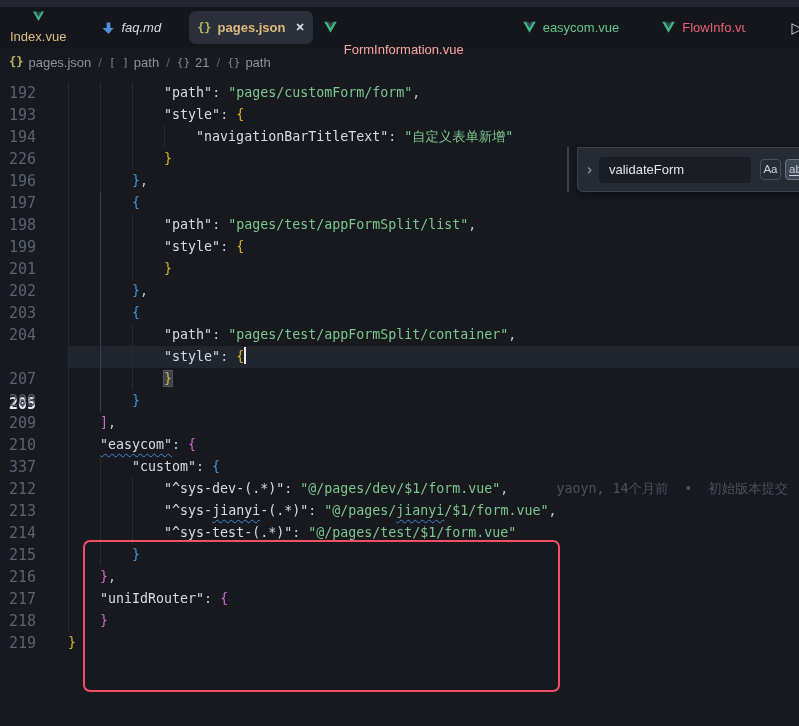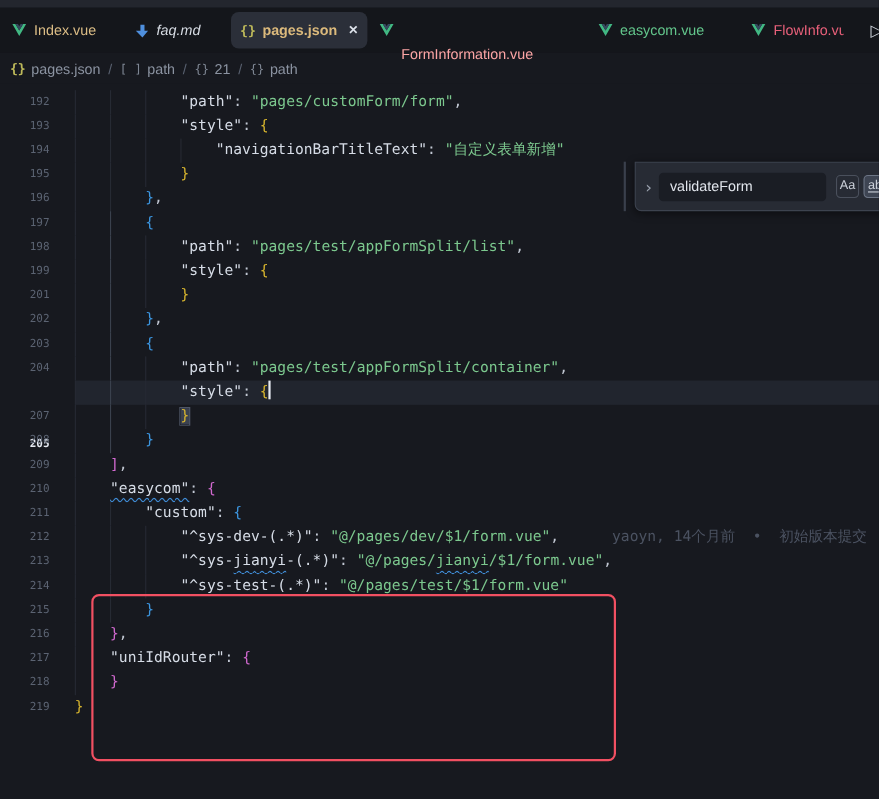--- a/index.html
+++ b/index.html
@@ -31,22 +31,22 @@
                gap:7px; padding-left:9px; font-size:13px; color:#8b93a1; }
   .bc-item{ display:flex; align-items:center; gap:5px; cursor:pointer; }
   .bc-sep{ color:#596170; }
   .bc-icon{ font-family:"DejaVu Sans Mono", monospace; font-size:11px; color:#7f8794; }
   .bc-icon.yellow{ color:#bdb95a; font-weight:bold; font-size:12px; }
   
   .editor{ position:relative; height:650px; padding-top:6px; background:#17191f;
            font-family:"DejaVu Sans Mono","Liberation Mono", monospace; font-size:13.3px; }
   .line{ display:flex; height:22px; line-height:22px; position:relative; }
   .line.active{ background:linear-gradient(to right, transparent 68px, #21252e 68px); }
-  .ln{ flex:none; width:45px; padding-right:0; text-align:right; color:#5b6372;
-       font-size:10px; cursor:pointer; }
+  .ln{ flex:none; width:45px; padding-right:0; text-align:center; color:#5b6372;
+       font-size:15px; cursor:pointer; }
   .code{ position:relative; white-space:pre; margin-left:23px; flex:1; }
   .guide{ position:absolute; top:0; bottom:0; width:1px; background:#262a33; }
   .guide.bright{ background:#3a414d; }
   .tk-w{ color:transparent; }
   .tk-k{ color:#d6dce6; }
   .tk-p{ color:#c3c9d4; }
   .tk-s{ color:#7cc88e; }
   .tk-by{ color:#d9b62e; }
   .tk-bp{ color:#d169cf; }
   .tk-bb{ color:#3c96e0; }
@@ -76,21 +76,21 @@
   .opt.underline{ text-decoration:underline; text-underline-offset:2px; }
 </style>
 </head>
 <body>
 
 <div class="app">
   <div class="top-strip"></div>
 
   <div class="tabbar">
     <div class="tabs" id="tabs">
-        <div class="tab" style="margin-left: 2px;">
+        <div class="tab" style="margin-left: 2px; flex-direction: column;">
           <svg class="vue-svg" width="15" height="14" viewBox="0 0 24 22">
             <polygon points="2,1 12,18.5 22,1 17.6,1 12,10.6 6.4,1" fill="#41b883"></polygon>
             <polygon points="6.4,1 12,10.6 17.6,1 13.9,1 12,4.3 10.1,1" fill="#35495e"></polygon>
           </svg>
           <span class="tab-label" style="color: rgb(220, 189, 134);">Index.vue</span>
         </div>
         <div class="tab italic" style="margin-left: 20px;">
           <svg class="md-svg" width="13" height="14" viewBox="0 0 14 14">
             <path d="M5 1h4v6h3.5L7 13.5.5 7H5z" fill="#4f8fdd"></path>
           </svg>
@@ -156,21 +156,21 @@
         </div>
         <div class="line">
           <span class="ln">193</span>
           <span class="code"><span class="guide" style="left: 0ch;"></span><span class="guide" style="left: 4ch;"></span><span class="guide" style="left: 8ch;"></span><span class="tk-w">            </span><span class="tk-k">"style"</span><span class="tk-p">: </span><span class="tk-by">{</span></span>
         </div>
         <div class="line">
           <span class="ln">194</span>
           <span class="code"><span class="guide" style="left: 0ch;"></span><span class="guide" style="left: 4ch;"></span><span class="guide" style="left: 8ch;"></span><span class="guide" style="left: 12ch;"></span><span class="tk-w">                </span><span class="tk-k">"navigationBarTitleText"</span><span class="tk-p">: </span><span class="tk-s">"自定义表单新增"</span></span>
         </div>
         <div class="line">
-          <span class="ln">195</span>
+          <span class="ln">226</span>
           <span class="code"><span class="guide" style="left: 0ch;"></span><span class="guide" style="left: 4ch;"></span><span class="guide" style="left: 8ch;"></span><span class="tk-w">            </span><span class="tk-by">}</span></span>
         </div>
         <div class="line">
           <span class="ln">196</span>
           <span class="code"><span class="guide" style="left: 0ch;"></span><span class="guide" style="left: 4ch;"></span><span class="tk-w">        </span><span class="tk-bb">}</span><span class="tk-p">,</span></span>
         </div>
         <div class="line">
           <span class="ln">197</span>
           <span class="code"><span class="guide" style="left: 0ch;"></span><span class="guide bright" style="left: 4ch;"></span><span class="tk-w">        </span><span class="tk-bb">{</span></span>
         </div>
@@ -212,21 +212,21 @@
         </div>
         <div class="line">
           <span class="ln">209</span>
           <span class="code"><span class="guide" style="left: 0ch;"></span><span class="tk-w">    </span><span class="tk-bp">]</span><span class="tk-p">,</span></span>
         </div>
         <div class="line">
           <span class="ln">210</span>
           <span class="code"><span class="guide" style="left: 0ch;"></span><span class="tk-w">    </span><span class="tk-k sq">"easycom"</span><span class="tk-p">: </span><span class="tk-bp">{</span></span>
         </div>
         <div class="line">
-          <span class="ln">211</span>
+          <span class="ln">337</span>
           <span class="code"><span class="guide" style="left: 0ch;"></span><span class="guide" style="left: 4ch;"></span><span class="tk-w">        </span><span class="tk-k">"custom"</span><span class="tk-p">: </span><span class="tk-bb">{</span></span>
         </div>
         <div class="line">
           <span class="ln">212</span>
           <span class="code"><span class="guide" style="left: 0ch;"></span><span class="guide" style="left: 4ch;"></span><span class="guide" style="left: 8ch;"></span><span class="tk-w">            </span><span class="tk-k">"^sys-dev-(.*)"</span><span class="tk-p">: </span><span class="tk-s">"@/pages/dev/$1/form.vue"</span><span class="tk-p">,</span><span class="tk-bl">      yaoyn, 14个月前  •  初始版本提交</span></span>
         </div>
         <div class="line">
           <span class="ln">213</span>
           <span class="code"><span class="guide" style="left: 0ch;"></span><span class="guide" style="left: 4ch;"></span><span class="guide" style="left: 8ch;"></span><span class="tk-w">            </span><span class="tk-k">"^sys-</span><span class="tk-k sq">jianyi</span><span class="tk-k">-(.*)"</span><span class="tk-p">: </span><span class="tk-s">"@/pages/</span><span class="tk-s sq">jianyi</span><span class="tk-s">/$1/form.vue"</span><span class="tk-p">,</span></span>
         </div>

